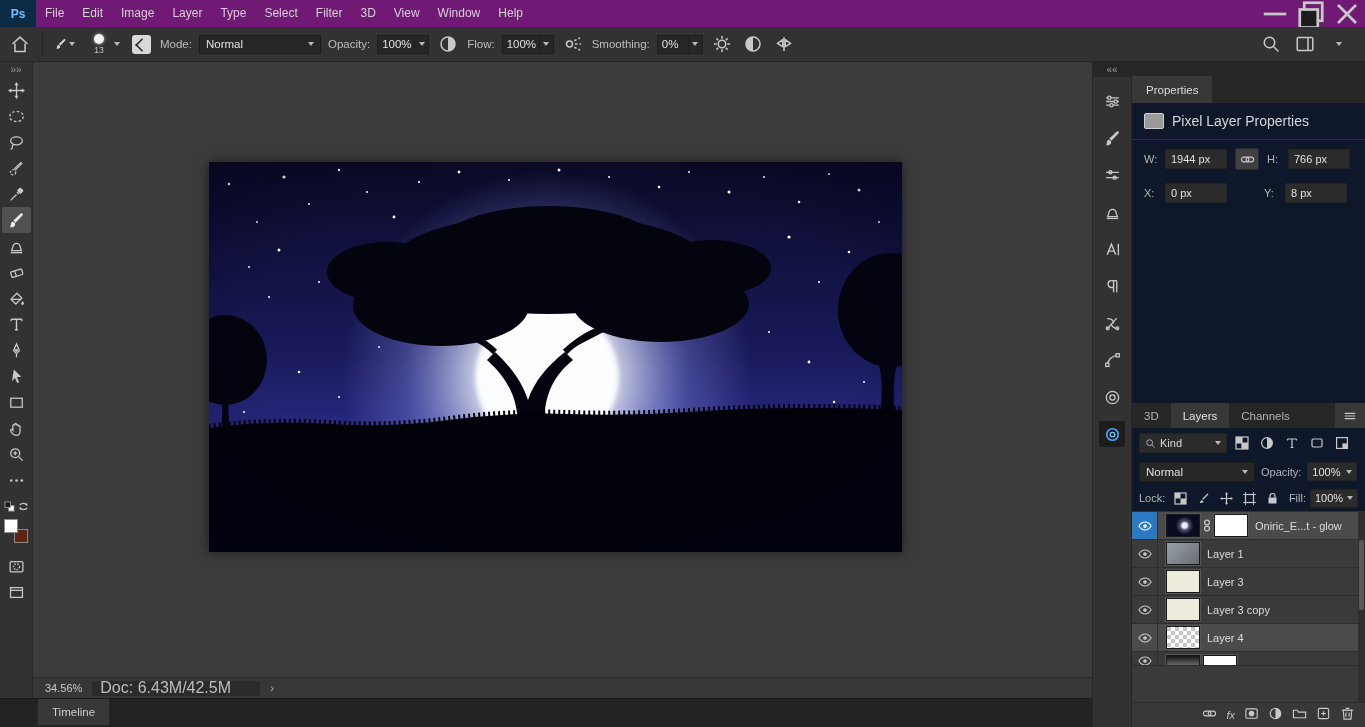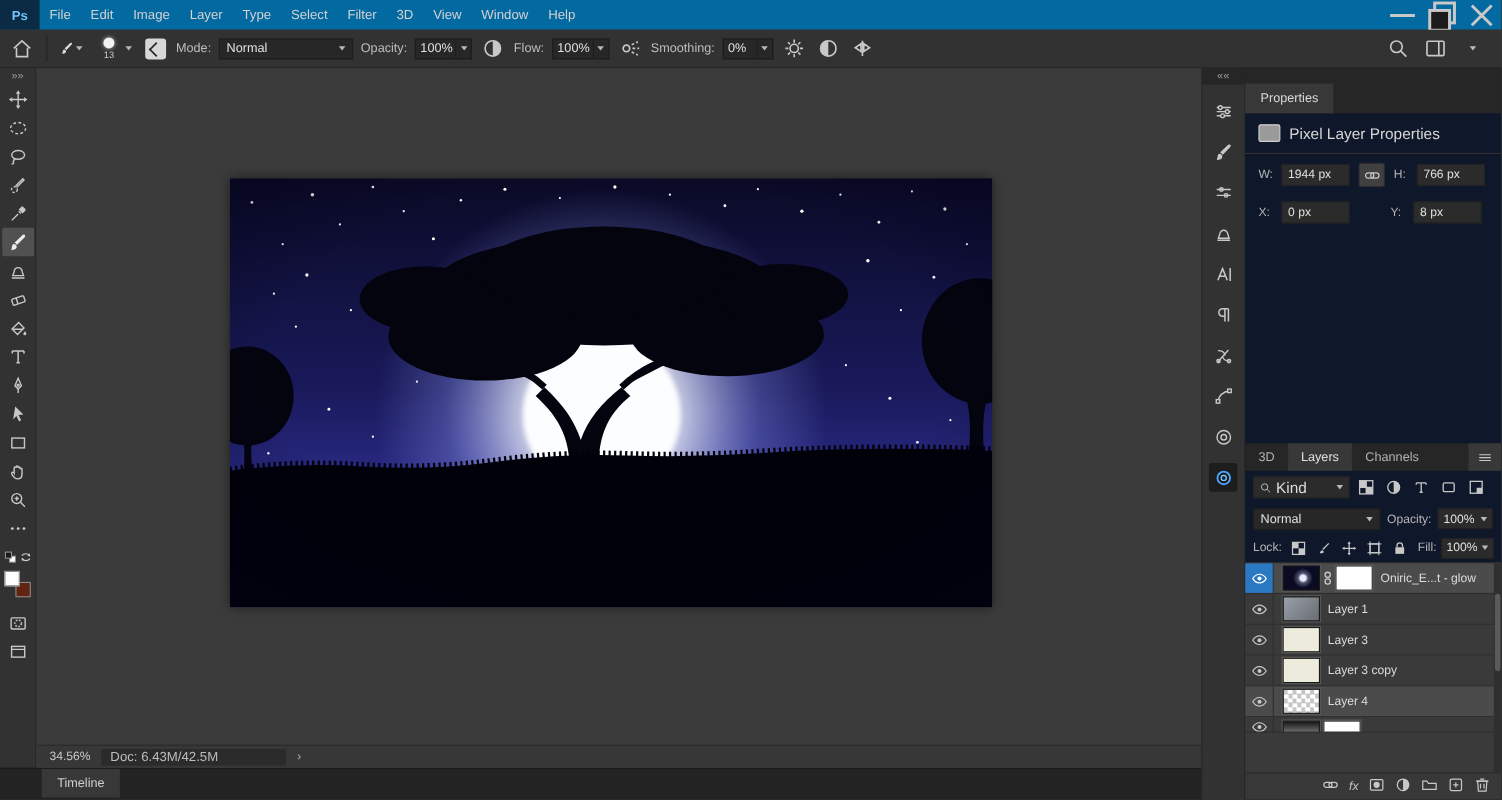--- a/index.html
+++ b/index.html
@@ -2,21 +2,21 @@
 <html><head>
 <meta charset="utf-8">
 <style>
   * { margin:0; padding:0; box-sizing:border-box; }
   html,body { width:1365px; height:727px; overflow:hidden; }
   body { background:#323232; color:#d6d6d6; font-family:"Liberation Sans", sans-serif; font-size:12px; user-select:none; }
   svg { stroke:#c8c8c8; fill:none; stroke-width:1.2; }
   .app { width:1365px; height:727px; display:flex; flex-direction:column; }
 
   
-  .menubar { height:27px; background:#0369a1; display:flex; align-items:center; flex:none; }
+  .menubar { height:27px; background:#701a75; display:flex; align-items:center; flex:none; }
   .ps-logo { width:36px; height:27px; background:#0b2a44; color:#6fc3ff; display:flex; align-items:center; justify-content:center; font-weight:bold; font-size:12px; flex:none; }
   .menu-item { padding:0 9px; line-height:27px; color:#d2d2d2; font-size:12px; cursor:default; }
   .win-controls { margin-left:auto; display:flex; }
   .win-btn { width:36px; height:27px; display:flex; align-items:center; justify-content:center; }
 
   
   .optionsbar { height:35px; background:#323232; border-bottom:1px solid #252525; display:flex; align-items:center; padding:0 8px; gap:7px; flex:none; }
   .obtn { height:26px; min-width:24px; display:flex; align-items:center; justify-content:center; gap:2px; border-radius:2px; padding:0 2px; }
   .sep { width:1px; height:24px; background:#242424; margin:0 3px; }
   .opt-label { color:#bdbdbd; font-size:11.5px; white-space:nowrap; }
@@ -52,21 +52,21 @@
   
   .doc-col { flex:1; display:flex; flex-direction:column; min-width:0; }
   .tabbar { height:28px; background:#262626; display:flex; align-items:flex-end; padding-left:7px; flex:none; }
   .doc-tab { height:26px; background:#3b3b3b; display:flex; align-items:center; gap:10px; padding:0 10px; font-size:11.5px; color:#dadada; white-space:nowrap; }
   .doc-tab .close { color:#a9a9a9; font-size:12px; }
   .canvas-area { flex:1; background:#3b3b3b; position:relative; overflow:hidden; }
   .artboard { position:absolute; left:176px; top:100px; width:693px; height:390px; box-shadow:0 0 10px rgba(0,0,0,.55); }
   .artboard svg { stroke:none; }
   .statusbar { height:21px; background:#373737; border-top:1px solid #2b2b2b; display:flex; align-items:center; gap:10px; padding-left:12px; flex:none; }
   .statusbar .zoom { font-size:11px; color:#c9c9c9; }
-  .docfield { width:168px; height:15px; background:#2b2b2b; display:flex; align-items:center; padding:0 8px; font-size:12px; color:#bdbdbd; }
+  .docfield { width:168px; height:15px; background:#2b2b2b; display:flex; align-items:center; padding:0 8px; font-size:16px; color:#bdbdbd; }
   .statusbar .chev { color:#b5b5b5; font-size:11px; }
 
   
   .timeline { height:29px; background:#232323; border-top:1px solid #1a1a1a; display:flex; align-items:flex-start; padding-left:38px; flex:none; }
   .timeline-tab { height:26px; background:#383838; padding:0 14px; display:flex; align-items:center; font-size:11.5px; color:#cfcfcf; }
 
   
   .midstrip { width:40px; background:#323232; border-left:1px solid #272727; border-right:1px solid #272727; display:flex; flex-direction:column; align-items:center; flex:none; }
   .strip-top { height:15px; width:100%; background:#262626; display:flex; align-items:center; justify-content:center; color:#9a9a9a; font-size:10px; }
   .pico { width:26px; height:26px; margin-top:11px; display:flex; align-items:center; justify-content:center; border-radius:3px; color:#cfcfcf; font-size:13px; }
@@ -88,21 +88,21 @@
   .chainbtn svg { width:15px; height:15px; }
   .spacer24 { width:27px; }
 
   .layers-tabbar { height:25px; background:#262626; display:flex; align-items:stretch; flex:none; }
   .ltab { padding:0 12px; display:flex; align-items:center; font-size:11.5px; color:#b2b2b2; }
   .ltab.active { background:#383838; color:#e0e0e0; }
   .ltab-menu { margin-left:auto; display:flex; align-items:center; padding-right:8px; color:#b2b2b2; background:#383838; width:30px; justify-content:flex-end; }
 
   .layers-content { flex:1; display:flex; flex-direction:column; min-height:0; }
   .filter-row { height:30px; display:flex; align-items:center; gap:5px; padding:0 7px; flex:none; }
-  .kind-dd { width:88px; height:20px; background:#2b2b2b; border:1px solid #222; display:flex; align-items:center; gap:4px; padding:0 5px; font-size:14px; color:#dcdcdc; }
+  .kind-dd { width:88px; height:20px; background:#2b2b2b; border:1px solid #222; display:flex; align-items:center; gap:4px; padding:0 5px; font-size:11px; color:#dcdcdc; }
   .kind-dd .caret { margin-left:auto; }
   .fico { width:20px; height:18px; display:flex; align-items:center; justify-content:center; }
   .fico svg { width:14px; height:14px; }
   .blend-row { height:27px; display:flex; align-items:center; gap:6px; padding:0 7px; flex:none; }
   .blend-dd { width:116px; height:20px; }
   .minilabel { font-size:11px; color:#b5b5b5; white-space:nowrap; }
   .valbox { width:50px; height:19px; background:#2b2b2b; border:1px solid #222; display:flex; align-items:center; padding:0 4px; font-size:11px; color:#e0e0e0; gap:3px; }
   .valbox .caret { margin-left:auto; }
   .lock-row { height:27px; display:flex; align-items:center; gap:8px; padding:0 7px; flex:none; border-bottom:1px solid #303030; }
   .lockico { width:15px; height:15px; display:flex; align-items:center; justify-content:center; }

